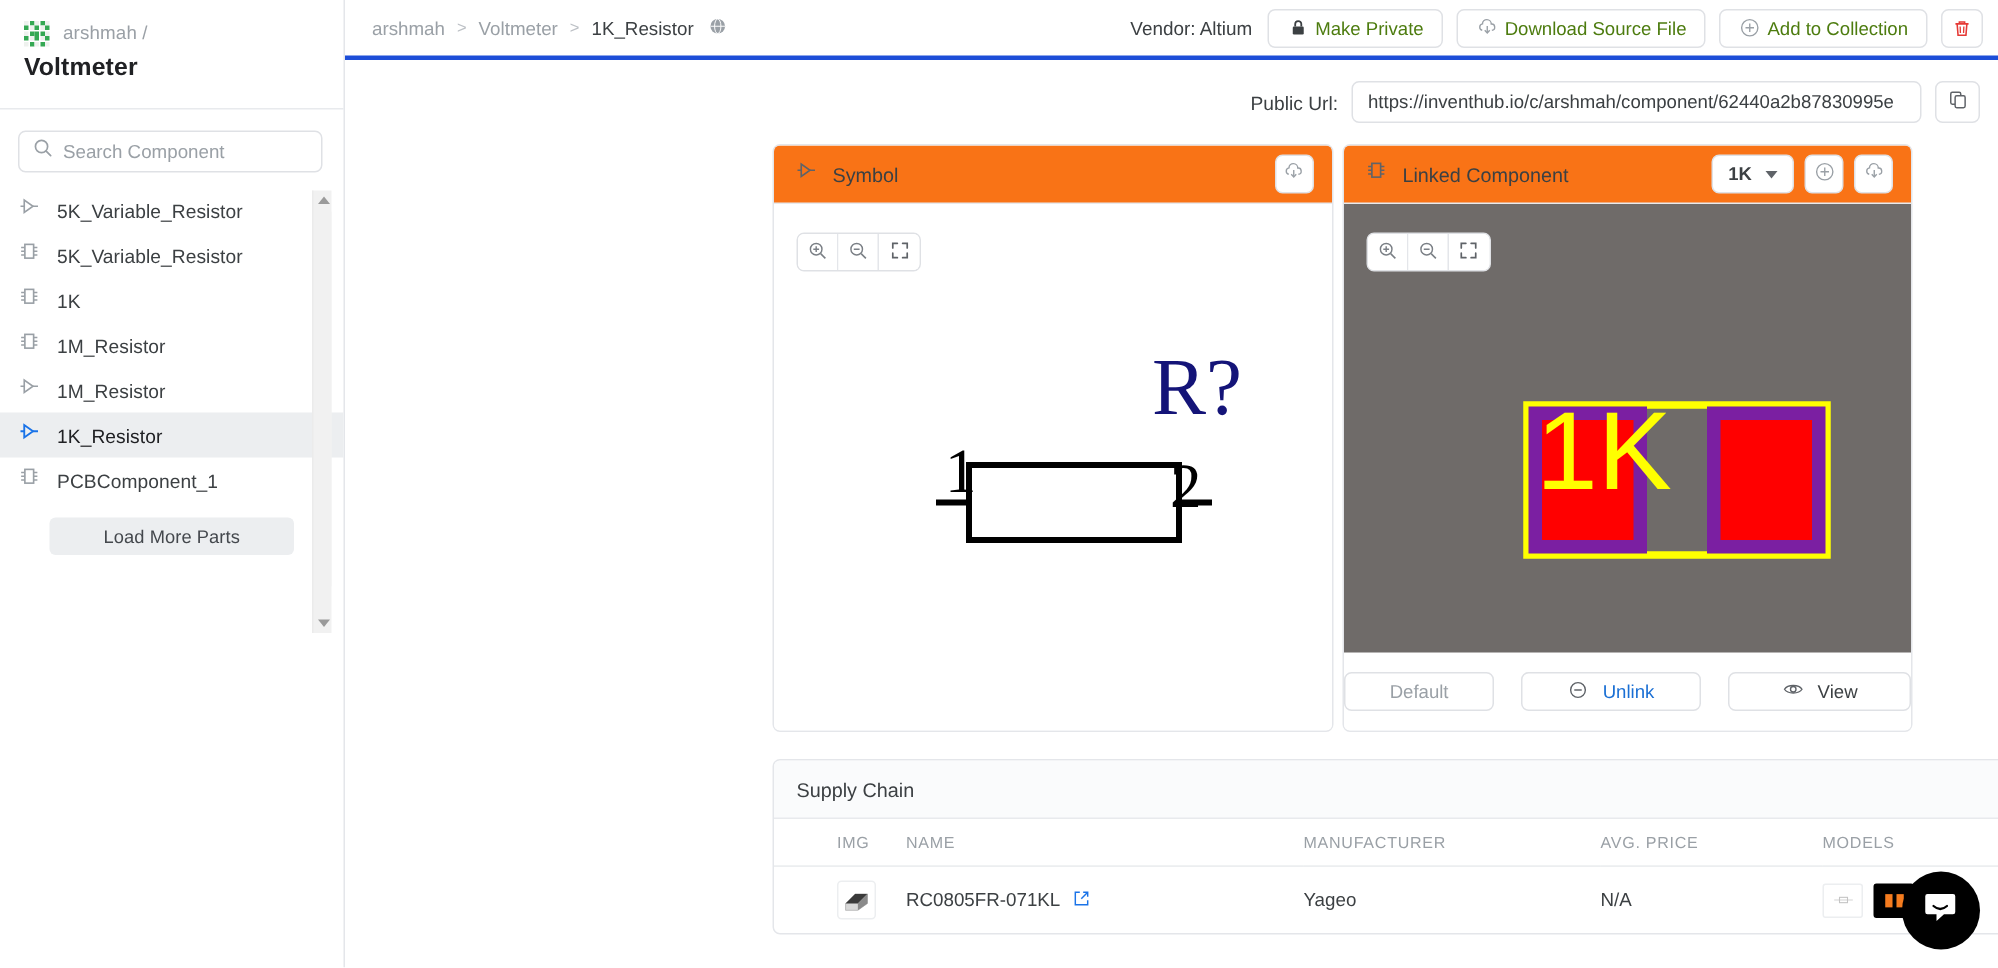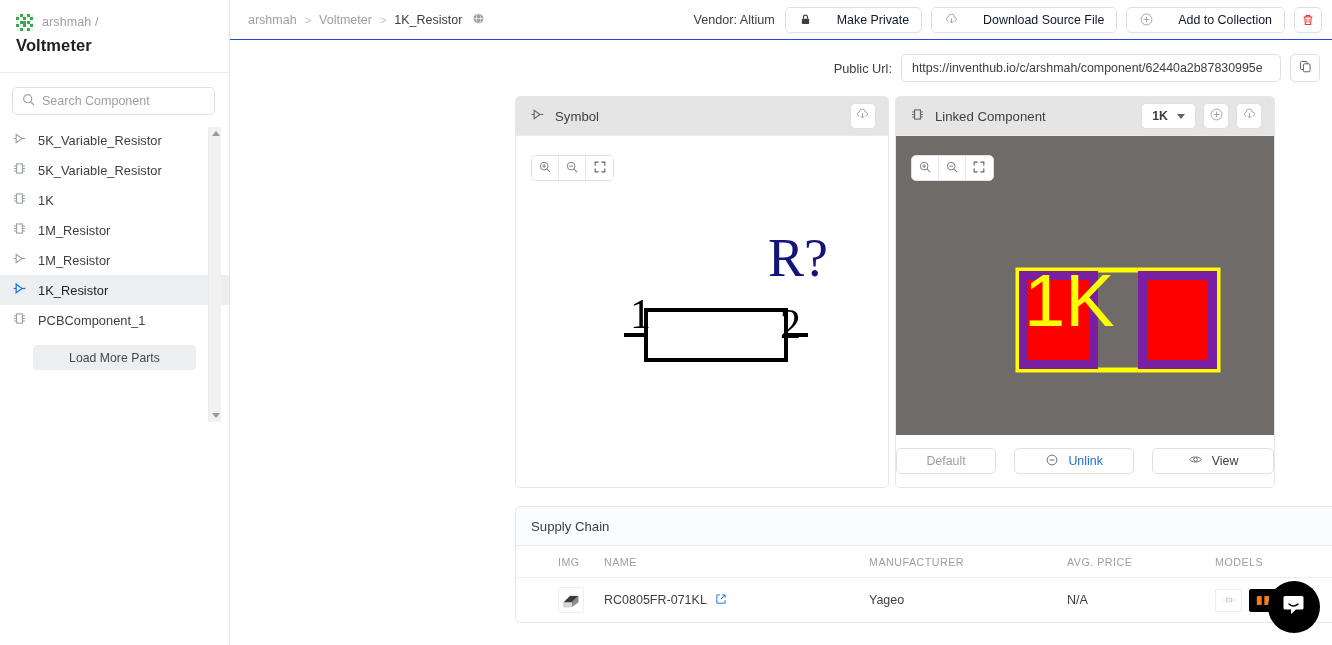--- a/index.html
+++ b/index.html
@@ -80,34 +80,34 @@
   .sb-thumb {
     position: absolute; left: 1px; top: 14px; width: 11px; height: 250px;
     background: #f1f1f1;
   }
 
   
   .main { flex: 1; height: 645px; background: #fff; display: flex; flex-direction: column; overflow: hidden; }
 
   
   .topbar {
-    height: 40px; border-bottom: 1px solid #1d4ed8;
+    height: 40px; border-bottom: 3px solid #1d4ed8;
     display: flex; align-items: center; padding: 0 10px 0 18px; gap: 8px;
   }
   .crumbs { display: flex; align-items: center; gap: 8px; font-size: 12.5px; }
   .crumb { color: #9aa0a6; }
   .crumb.last { color: #3c4043; }
   .crumb-sep { color: #bdc1c6; font-size: 11px; }
   .globe { margin-left: 2px; }
   .topbar-right { margin-left: auto; display: flex; align-items: center; gap: 9px; }
   .vendor-txt { font-size: 12.6px; color: #3c4043; margin-right: 1px; }
   .tbtn {
     height: 26px; border: 1px solid #dfe1e5; border-radius: 5px; background: #fff;
-    display: flex; align-items: center; gap: 24px; padding: 0 12px;
-    font-size: 12.4px; color: #0f172a; cursor: pointer;
+    display: flex; align-items: center; gap: 4px; padding: 0 12px;
+    font-size: 12.4px; color: #4d7c0f; cursor: pointer;
     font-family: "Liberation Sans", sans-serif; white-space: nowrap;
   }
   .tbtn-icon { width: 15px; height: 15px; flex: 0 0 15px; display: flex; align-items: center; justify-content: center; }
   .tbtn.del { width: 28px; padding: 0; justify-content: center; }
 
   
   .urlrow { height: 56px; display: flex; align-items: center; justify-content: flex-end; padding: 0 12px 0 0; gap: 9px; }
   .url-label { font-size: 12.8px; color: #3c4043; }
   .url-box {
     width: 380px; height: 28px; border: 1px solid #dfe1e5; border-radius: 5px;
@@ -124,21 +124,21 @@
 
   
   .content { padding: 0 57px 0 285px; position: relative; }
   .panels { display: flex; gap: 6px; }
   .panel {
     border: 1px solid #e4e6ea; border-radius: 5px; background: #fff; overflow: hidden;
   }
   .panel-sym { width: 486px; height: 392px; display: flex; flex-direction: column; }
   .panel-fp  { width: 494px; height: 392px; display: flex; flex-direction: column; }
   .panel-head {
-    height: 39px; background: #e5e5e5; border-bottom: 1px solid #e8eaed;
+    height: 39px; background: #f97316; border-bottom: 1px solid #e8eaed;
     display: flex; align-items: center; padding: 0 12px 0 14px; gap: 10px;
   }
   .panel-title { font-size: 13.2px; color: #3c4043; }
   .panel-head-right { margin-left: auto; display: flex; align-items: center; gap: 7px; }
   .icon-btn {
     width: 26px; height: 26px; border: 1px solid #dfe1e5; border-radius: 5px; background: #fff;
     display: flex; align-items: center; justify-content: center; cursor: pointer;
   }
   .fp-select {
     height: 26px; min-width: 55px; border: 1px solid #dfe1e5; border-radius: 5px; background: #fff;

